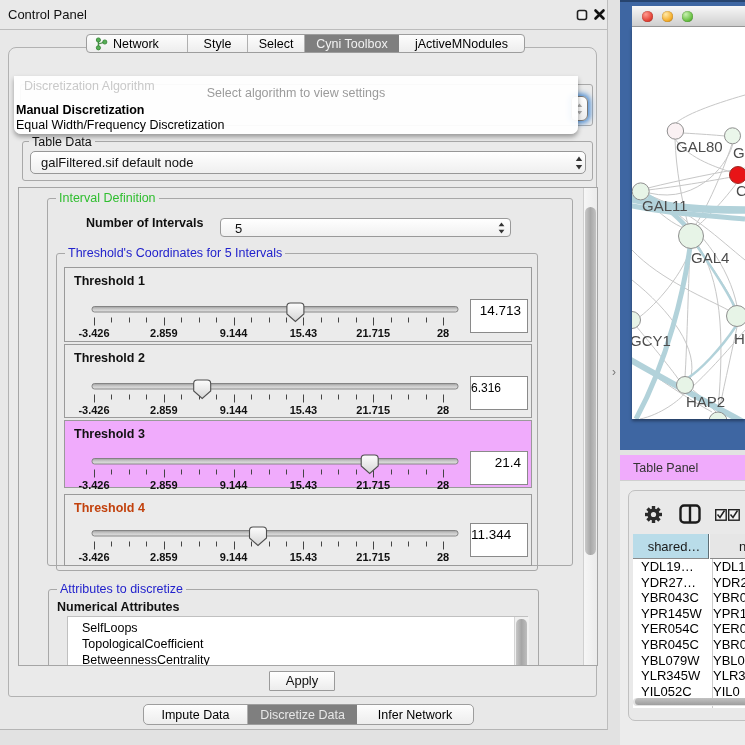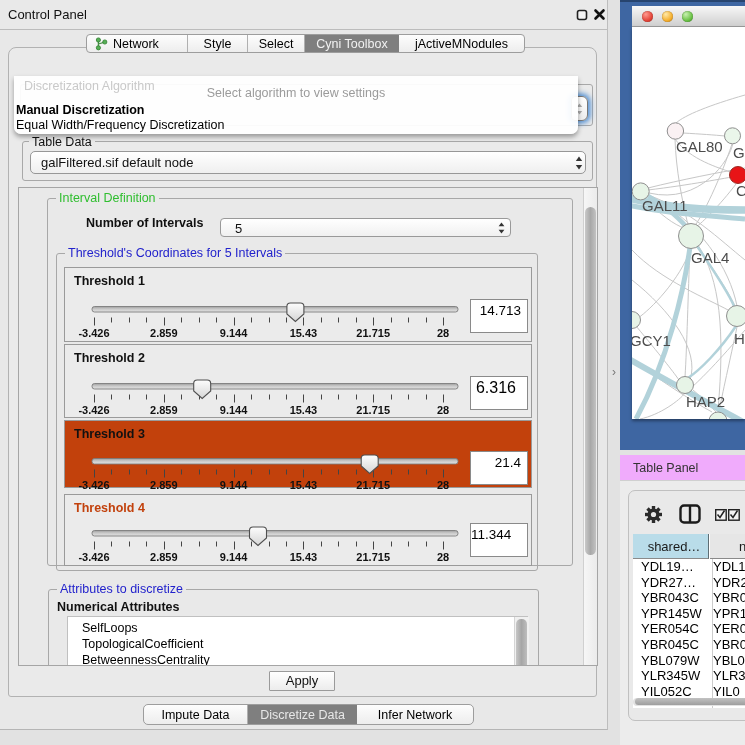--- a/index.html
+++ b/index.html
@@ -157,23 +157,23 @@
             <line x1="361.5" y1="49.5" x2="361.5" y2="54.5" stroke="#444" stroke-width="1"></line>
             <line x1="378.5" y1="49.5" x2="378.5" y2="57.5" stroke="#444" stroke-width="1"></line>
             <text x="29" y="69" font-size="11" font-weight="bold" fill="#111" text-anchor="middle" font-family="Liberation Sans, sans-serif">-3.426</text>
             <text x="98.8" y="69" font-size="11" font-weight="bold" fill="#111" text-anchor="middle" font-family="Liberation Sans, sans-serif">2.859</text>
             <text x="168.6" y="69" font-size="11" font-weight="bold" fill="#111" text-anchor="middle" font-family="Liberation Sans, sans-serif">9.144</text>
             <text x="238.4" y="69" font-size="11" font-weight="bold" fill="#111" text-anchor="middle" font-family="Liberation Sans, sans-serif">15.43</text>
             <text x="308.2" y="69" font-size="11" font-weight="bold" fill="#111" text-anchor="middle" font-family="Liberation Sans, sans-serif">21.715</text>
             <text x="378" y="69" font-size="11" font-weight="bold" fill="#111" text-anchor="middle" font-family="Liberation Sans, sans-serif">28</text>
             <path d="M 128.7 46 L 128.7 38.5 Q 128.7 35 132.2 35 L 142.2 35 Q 145.7 35 145.7 38.5 L 145.7 46 L 137.2 53.5 Z" fill="url(#th1)" stroke="#4f4f4f" stroke-width="1.1"></path>
           </svg>
-          <div style="position:absolute;left:405px;top:30.5px;width:58px;height:34px;background:#fff;border:1px solid #8a8a8a;font-size:16px;color:#000;text-align:center;line-height:16px;padding-top:3px;padding-right:6px;">6.316</div>
+          <div style="position:absolute;left:405px;top:30.5px;width:58px;height:34px;background:#fff;border:1px solid #8a8a8a;font-size:12px;color:#000;text-align:left;line-height:16px;padding-top:3px;padding-right:6px;">6.316</div>
         </div>
-        <div style="position:absolute;left:45px;top:232px;width:468px;height:68px;background:#c2410c;border:1px solid #9a9a9a;">
+        <div style="position:absolute;left:45px;top:232px;width:468px;height:68px;background:#f0abfc;border:1px solid #9a9a9a;">
           <div style="position:absolute;left:9px;top:6px;font-size:12.5px;font-weight:bold;color:#111;">Threshold 3</div>
           <svg width="468" height="73" viewBox="0 0 468 73" style="position:absolute;left:0;top:-1.5px;">
             <defs>
               <linearGradient id="tr2" x1="0" y1="0" x2="0" y2="1">
                 <stop offset="0" stop-color="#9d9d9d"></stop>
                 <stop offset="0.45" stop-color="#c9c9c9"></stop>
                 <stop offset="1" stop-color="#e2e2e2"></stop>
               </linearGradient>
               <linearGradient id="th2" x1="0" y1="0" x2="0" y2="1">
                 <stop offset="0" stop-color="#fdfdfd"></stop>

